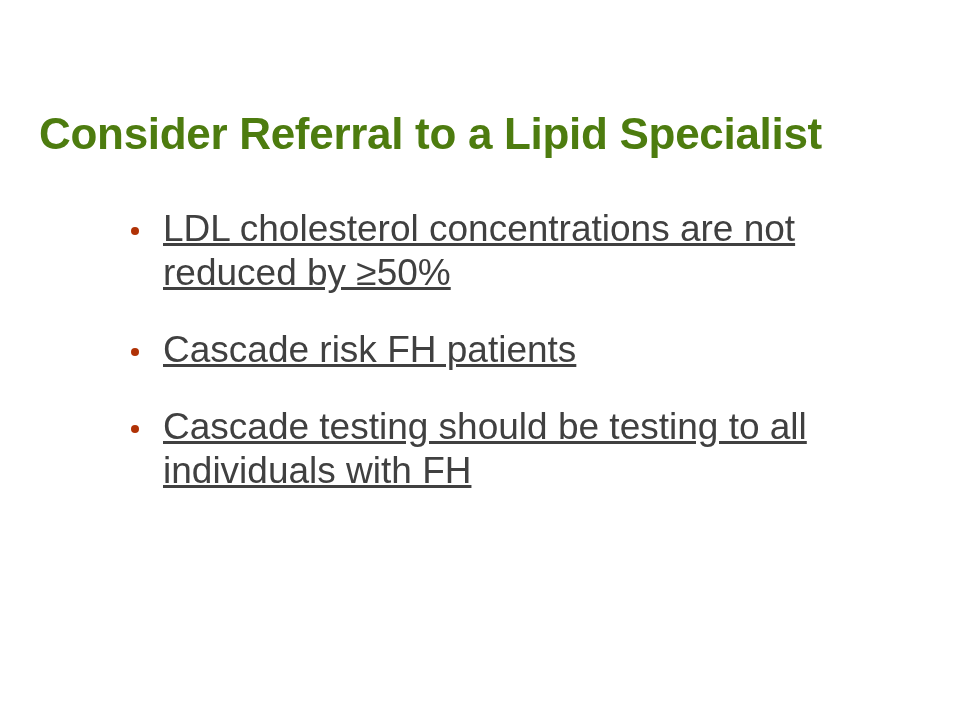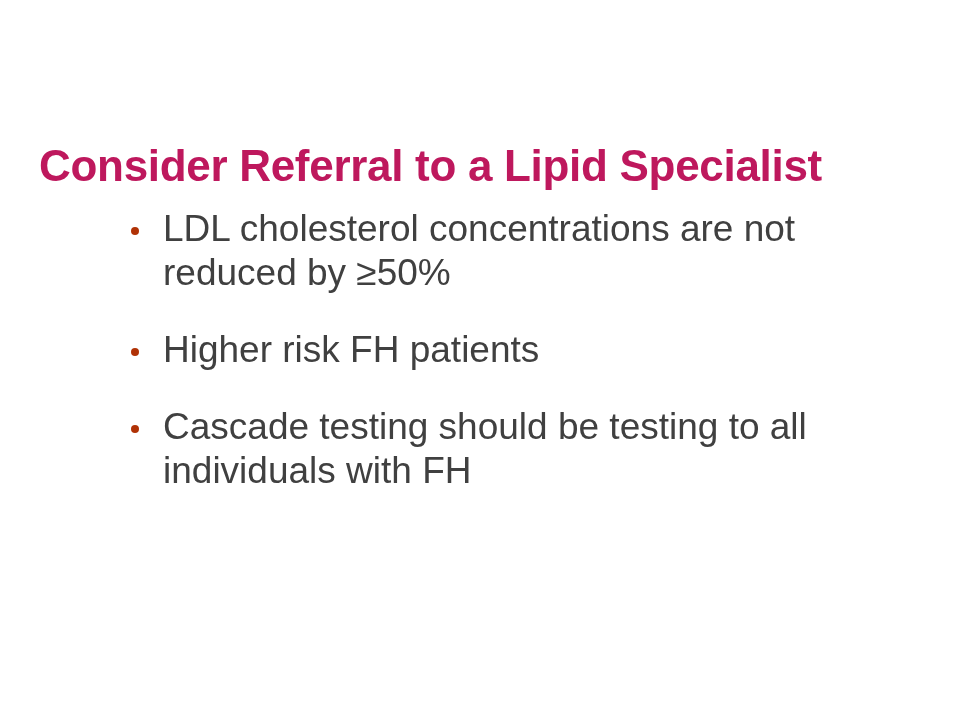--- a/index.html
+++ b/index.html
@@ -21,40 +21,40 @@
     box-sizing: border-box;
   }
   .slide-title {
     position: absolute;
     left: 39px;
     top: 108px;
     width: 890px;
     font-size: 44px;
     font-weight: bold;
     line-height: 52px;
-    color: #be185d;
+    color: #4d7c0f;
     letter-spacing: -0.3px;
     white-space: nowrap;
-    margin-top: 32px;
   }
   .bullet-list {
     position: absolute;
     left: 128px;
     top: 207px;
     width: 720px;
   }
   .bullet-item {
     position: relative;
     display: block;
     padding-left: 35px;
     margin-bottom: 33px;
     font-size: 37px;
     line-height: 44px;
     color: #404040;
     max-width: 690px;
+    text-decoration: underline;
   }
   .bullet-item:last-child {
     margin-bottom: 0;
   }
   .bullet-marker {
     position: absolute;
     left: 3px;
     top: 20px;
     width: 8px;
     height: 8px;
@@ -74,21 +74,21 @@
 
   <div class="bullet-list">
 
     <div class="bullet-item">
       <span class="bullet-marker"></span>
       <span class="bullet-text">LDL cholesterol concentrations are not reduced by ≥50%</span>
     </div>
 
     <div class="bullet-item">
       <span class="bullet-marker"></span>
-      <span class="bullet-text">Higher risk FH patients</span>
+      <span class="bullet-text">Cascade risk FH patients</span>
     </div>
 
     <div class="bullet-item">
       <span class="bullet-marker"></span>
       <span class="bullet-text">Cascade testing should be testing to all individuals with FH</span>
     </div>
 
   </div>
 
 </div>

